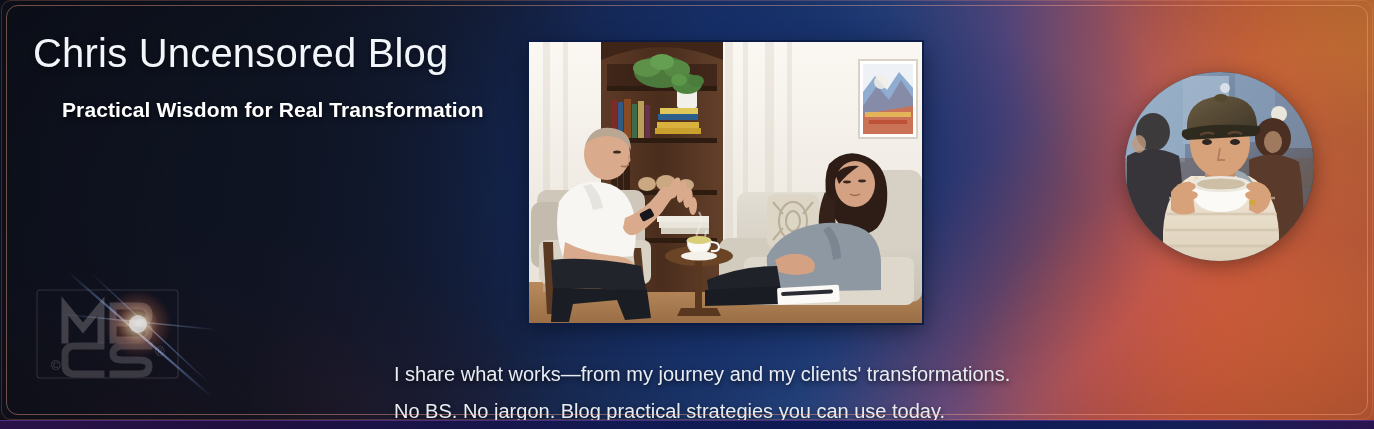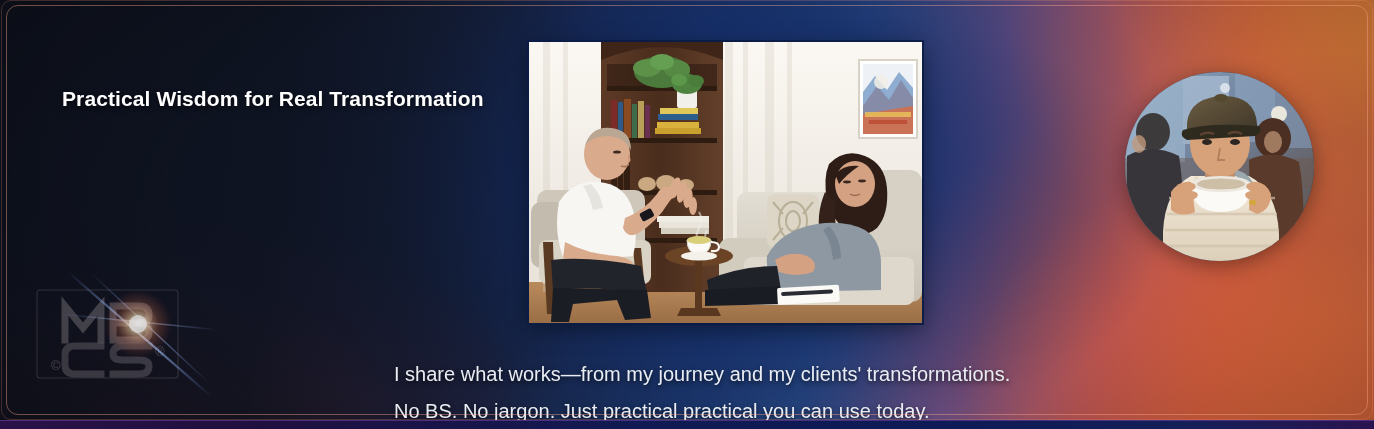--- a/index.html
+++ b/index.html
@@ -103,21 +103,21 @@
 
   
   .title {
     position:absolute; left:33px; top:31px;
     font-size:40px; font-weight:300; letter-spacing:0.2px;
     color:#f2f5fa;
     text-shadow:0 2px 6px rgba(0,0,0,0.55);
     white-space:nowrap;
   }
   .subtitle {
-    position:absolute; left:62px; top:87px;
+    position:absolute; left:62px; top:98px;
     font-size:21px; font-weight:bold; letter-spacing:0.1px;
     color:#ffffff;
     text-shadow:0 2px 5px rgba(0,0,0,0.7);
     white-space:nowrap;
   }
 
   
   .tagline {
     position:absolute; left:394px; top:350px;
     font-size:20px; font-weight:400; line-height:25px;
@@ -215,20 +215,21 @@
         </linearGradient>
       </defs>
       <line x1="8" y1="0" x2="152" y2="125" stroke="url(#streak)" stroke-width="2.2"></line>
       <line x1="30" y1="0" x2="150" y2="112" stroke="url(#streak)" stroke-width="1.3" opacity="0.7"></line>
       <line x1="0" y1="42" x2="160" y2="58" stroke="url(#streakH)" stroke-width="1.6"></line>
       <circle cx="78" cy="52" r="34" fill="url(#flareCore)"></circle>
       <circle cx="78" cy="52" r="9" fill="#ffffff" opacity="0.75"></circle>
     </svg>
   </div>
 
+  <div class="title">Chris Uncensored Blog</div>
   <div class="subtitle">Practical Wisdom for Real Transformation</div>
 
   <div class="photo-wrap">
     <svg viewBox="0 0 393 281" xmlns="http://www.w3.org/2000/svg" preserveAspectRatio="xMidYMid slice">
       <defs>
         <linearGradient id="curtain" x1="0%" y1="0%" x2="0%" y2="100%">
           <stop offset="0%" stop-color="#fbf8f3"></stop>
             <stop offset="100%" stop-color="#e6e0d6"></stop>
         </linearGradient>
         <linearGradient id="wood" x1="0%" y1="0%" x2="100%" y2="0%">
@@ -503,19 +504,19 @@
           <ellipse cx="131" cy="124" rx="11" ry="5" transform="rotate(8 131 124)"></ellipse>
         </g>
 
         <rect x="124" y="128" width="7" height="5" rx="2" fill="#d2a83e"></rect>
       </g>
     </svg>
   </div>
 
   <div class="tagline">
     <div>I share what works—from my journey and my clients' transformations.</div>
-    <div>No BS. No jargon. Just practical practical you can use today.</div>
+    <div>No BS. No jargon. Blog practical strategies you can use today.</div>
   </div>
 
   <div class="frame-outer"></div>
   <div class="frame"></div>
   <div class="bottom-strip"></div>
 </div>
 
 </body></html>

